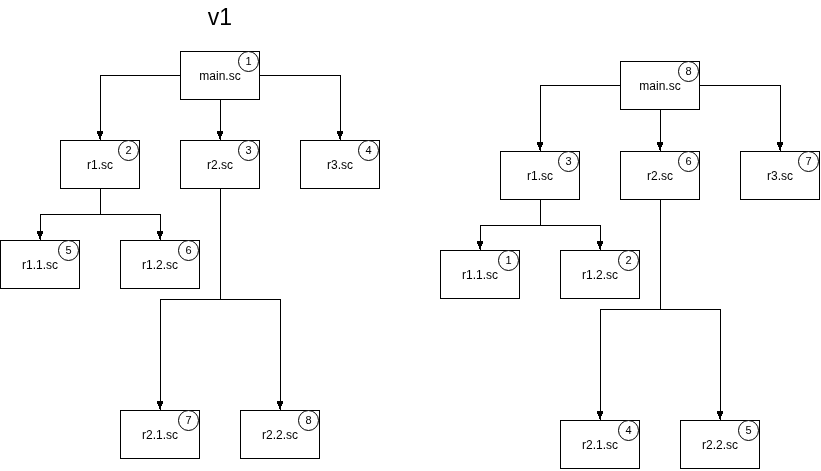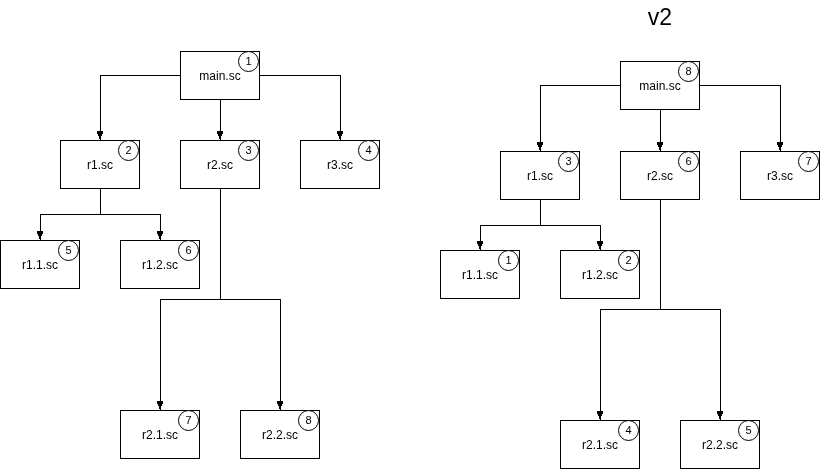--- a/index.html
+++ b/index.html
@@ -73,21 +73,21 @@
 
     <path class="edge" d="M620,85.5 H540 V151" marker-end="url(#arr)"></path>
     <path class="edge" d="M660,110 V151" marker-end="url(#arr)"></path>
     <path class="edge" d="M700,85.5 H780 V151" marker-end="url(#arr)"></path>
     <path class="edge" d="M540,200 V225.5 H480 V250" marker-end="url(#arr)"></path>
     <path class="edge" d="M540,200 V225.5 H600 V250" marker-end="url(#arr)"></path>
     <path class="edge" d="M660,200 V309.5 H600 V420" marker-end="url(#arr)"></path>
     <path class="edge" d="M660,200 V309.5 H720 V420" marker-end="url(#arr)"></path>
   </svg>
 
-  <div class="tree-title" style="left:620px; top:4px;">v2</div>
+  <div class="tree-title" style="left:180px; top:4px;">v1</div>
 
   <div class="node" style="left:180px; top:51px;">
     <span class="label">main.sc</span>
     <span class="badge">1</span>
   </div>
   <div class="node" style="left:60px; top:140px;">
     <span class="label">r1.sc</span>
     <span class="badge">2</span>
   </div>
   <div class="node" style="left:180px; top:140px;">

